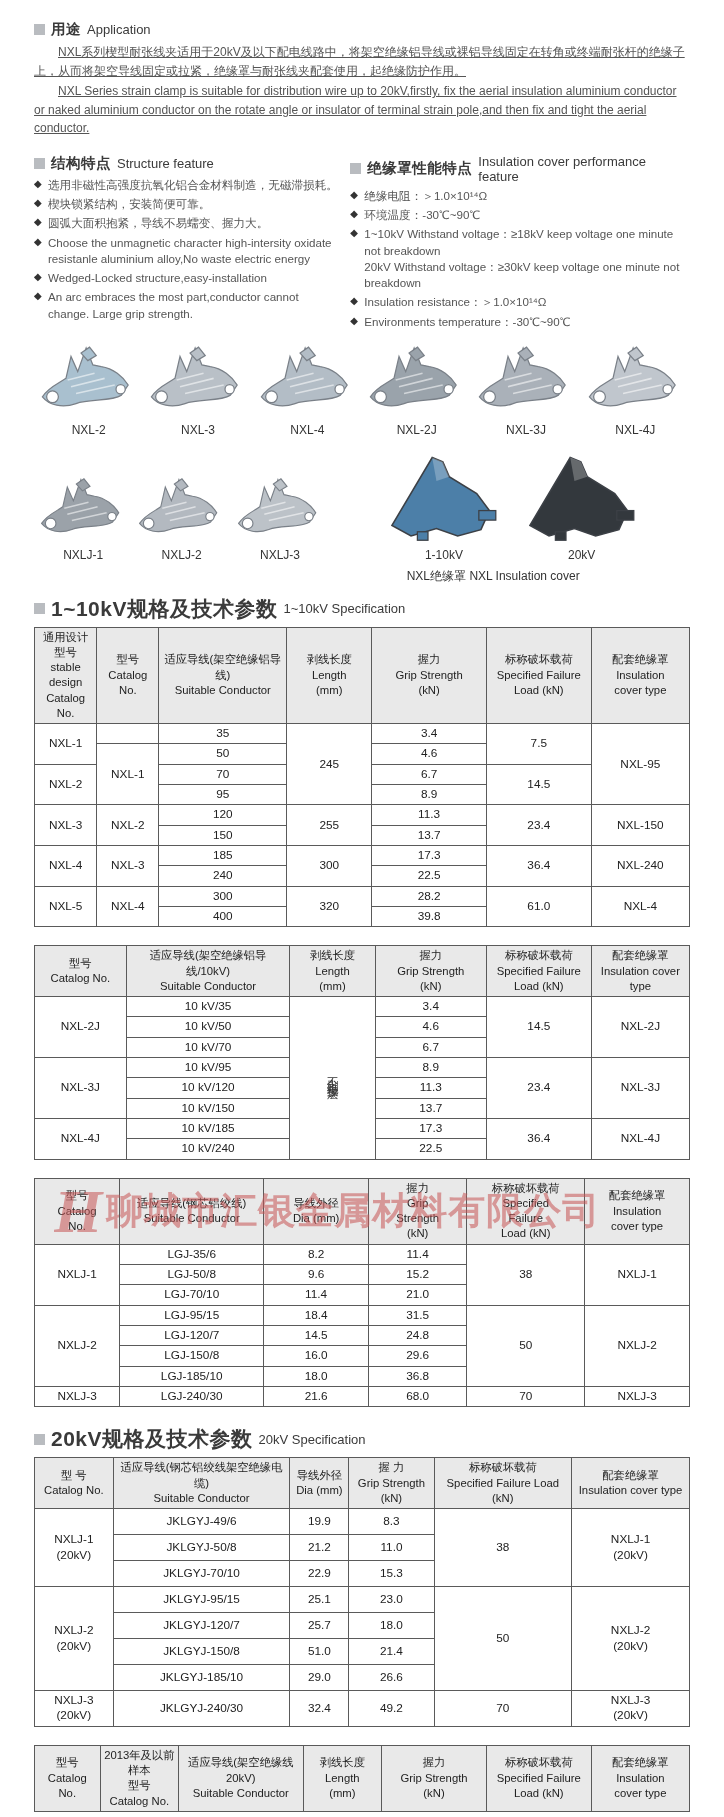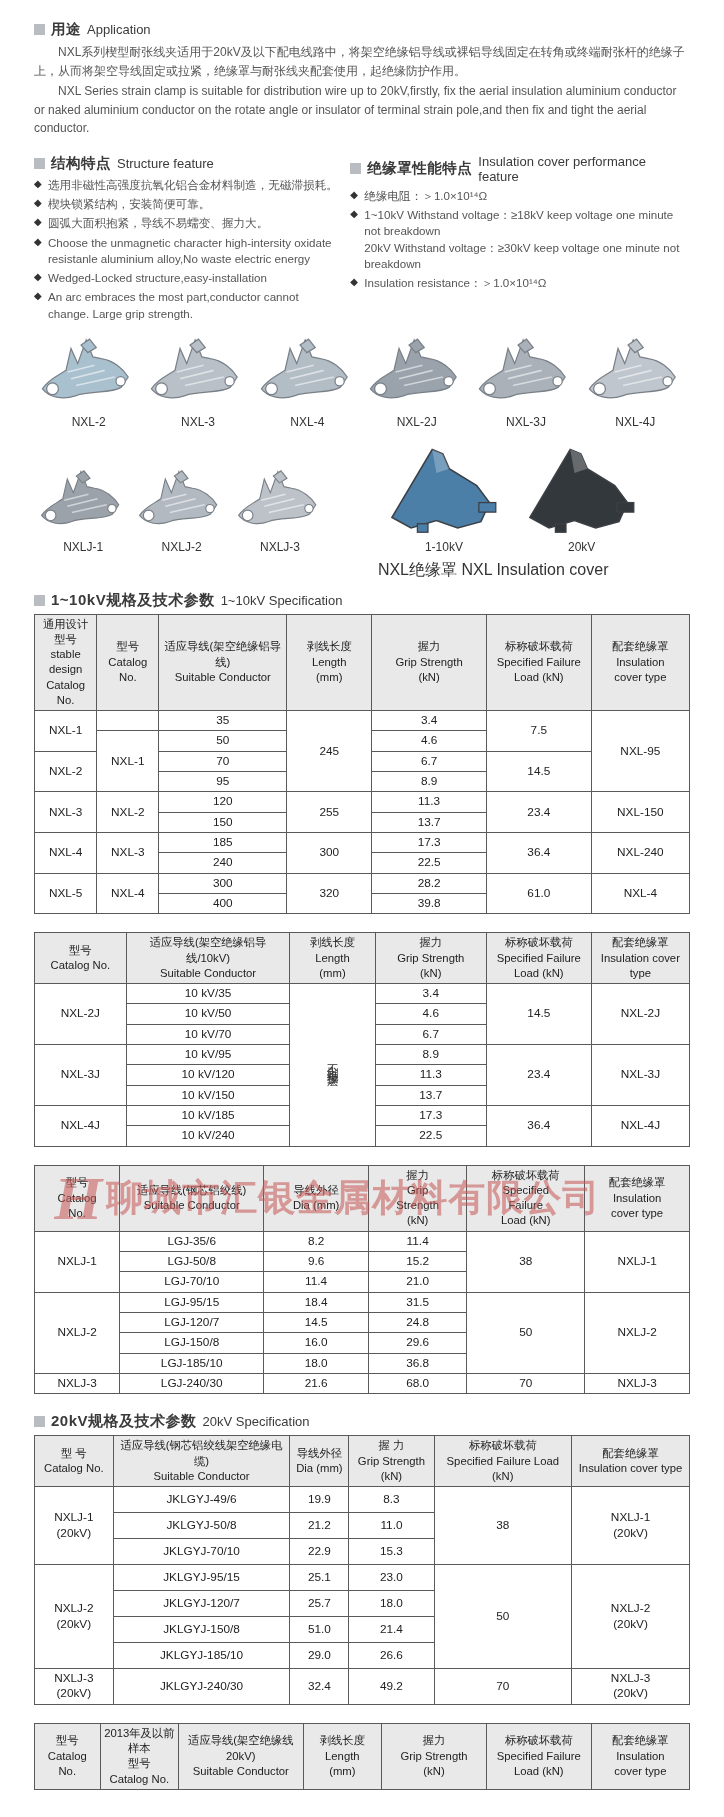--- a/index.html
+++ b/index.html
@@ -5,43 +5,43 @@
   * { margin:0; padding:0; box-sizing:border-box; }
   html,body { background:#ffffff; }
   body { width:724px; font-family:"Liberation Sans", sans-serif; color:#333; }
   .page { width:724px; padding:10px 34px 20px 34px; }
 
   
   .sec-title { display:flex; align-items:center; gap:6px; margin:10px 0 4px 0; }
   .sec-title .sq { width:11px; height:11px; background:#b9bcc0; align-self:center; flex:0 0 auto; }
   .sec-title .zh { font-size:14.5px; font-weight:700; color:#3a3a3a; letter-spacing:0.5px; }
   .sec-title .en { font-size:13px; color:#3a3a3a; }
-  .sec-title.big .zh { font-size:15px; }
-
-  .para { font-size:12px; line-height:1.55; color:#555; text-indent:2em; margin:2px 0; }
+  .sec-title.big .zh { font-size:21px; }
+
+  .para { font-size:12px; line-height:1.55; color:#555; text-indent:2em; margin:2px 0;text-decoration:underline; }
 
   
   .features { display:flex; margin-top:6px; }
   .feat-col { flex:0 0 47%; }
   .feat-col.right { flex:0 0 53%; padding-left:8px; }
   .bullet-item { position:relative; padding-left:14px; font-size:11.6px; line-height:1.4; color:#555; margin:3px 0; }
   .bullet-item::before { content:"◆"; position:absolute; left:0; top:0; font-size:10px; color:#333; }
 
   
   .prod-row { display:flex; align-items:flex-end; margin-top:10px; }
   .prod-row .product { display:flex; flex-direction:column; align-items:center; }
   .prod-row1 .product { flex:1 1 0; }
   .prod-row2 .product { flex:0 0 15%; }
   .prod-row2 .product.cover { flex:0 0 21%; }
   .prod-row2 .spacer { flex:0 0 7%; }
   .product-img { width:100%; max-width:118px; }
   .product.cover .product-img { max-width:140px; }
   .product-img svg { width:100%; height:auto; display:block; }
   .product-label { font-size:12px; color:#333; margin-top:3px; text-align:center; }
-  .prod-caption { margin:6px 0 0 45%; width:50%; text-align:center; font-size:16px; color:#333; }
+  .prod-caption { margin:6px 0 0 45%; width:50%; text-align:center; font-size:12px; color:#333; }
 
   
   table { width:100%; border-collapse:collapse; table-layout:fixed; margin:4px 0 18px 0; border:1.5px solid #4a4a4a; }
   th, td { border:1px solid #5a5a5a; text-align:center; vertical-align:middle; padding:2px 3px; }
   th { background:#e9e9e9; font-weight:400; font-size:11.3px; line-height:1.35; color:#222; }
   td { font-size:11.8px; color:#222; line-height:1.3; }
   table.rh18 td { height:18px; }
   table.rh20 td { height:20px; }
   table.rh21 td { height:14px; }
   table.rh26 td { height:26px; }
@@ -86,22 +86,24 @@
         </div>
     </div>
     <div class="feat-col right">
       <div class="sec-title">
         <span class="sq"></span>
         <span class="zh">绝缘罩性能特点</span>
         <span class="en">Insulation cover performance feature</span>
       </div>
       <div>
           <div class="bullet-item">绝缘电阻：＞1.0×10¹⁴Ω</div>
+          <div class="bullet-item">环境温度：-30℃~90℃</div>
           <div class="bullet-item">1~10kV Withstand voltage：≥18kV keep voltage one minute not breakdown<br>20kV Withstand voltage：≥30kV keep voltage one minute not breakdown</div>
           <div class="bullet-item">Insulation resistance：＞1.0×10¹⁴Ω</div>
+          <div class="bullet-item">Environments temperature：-30℃~90℃</div>
         </div>
     </div>
   </section>
 
   <section>
     <div class="prod-row prod-row1">
         <div class="product">
           <div class="product-img" style="color: rgb(169, 192, 207);">
             <svg viewBox="0 0 130 92" xmlns="http://www.w3.org/2000/svg">
               <path fill="currentColor" stroke="#7a8088" stroke-width="1.5" d="M10,64 C18,52 30,48 38,42 L44,16 L52,34 L62,6 L70,26 L80,28 C94,30 106,40 112,50 L104,62 C92,70 66,66 50,72 C34,78 18,74 10,64 Z"></path>

